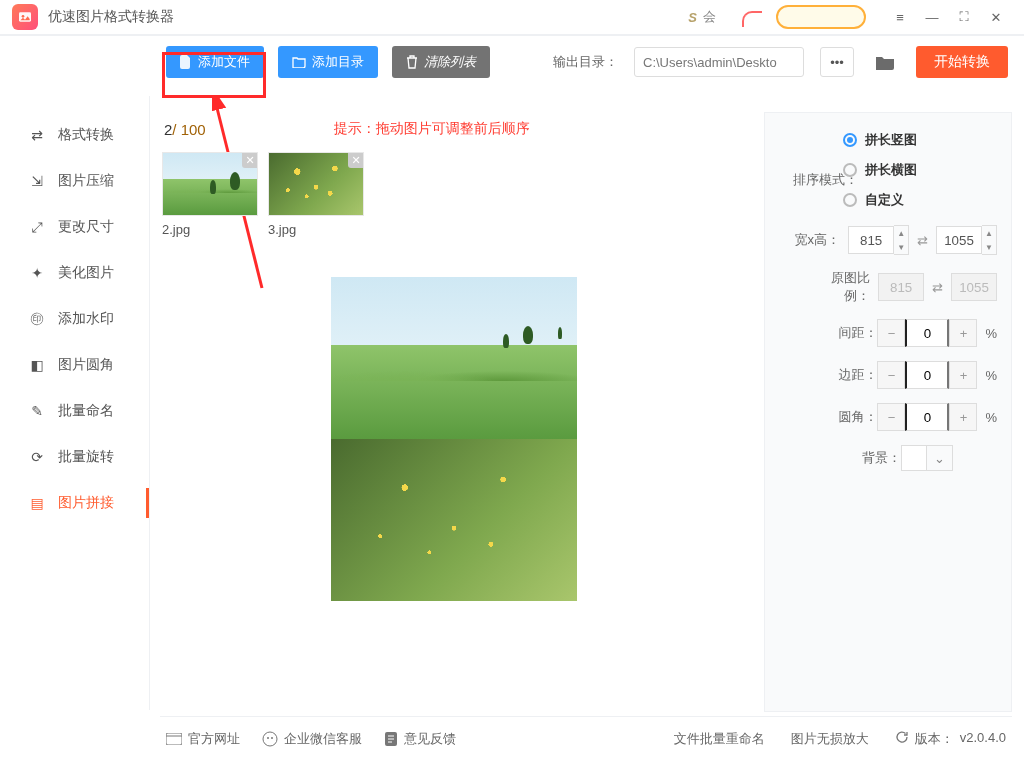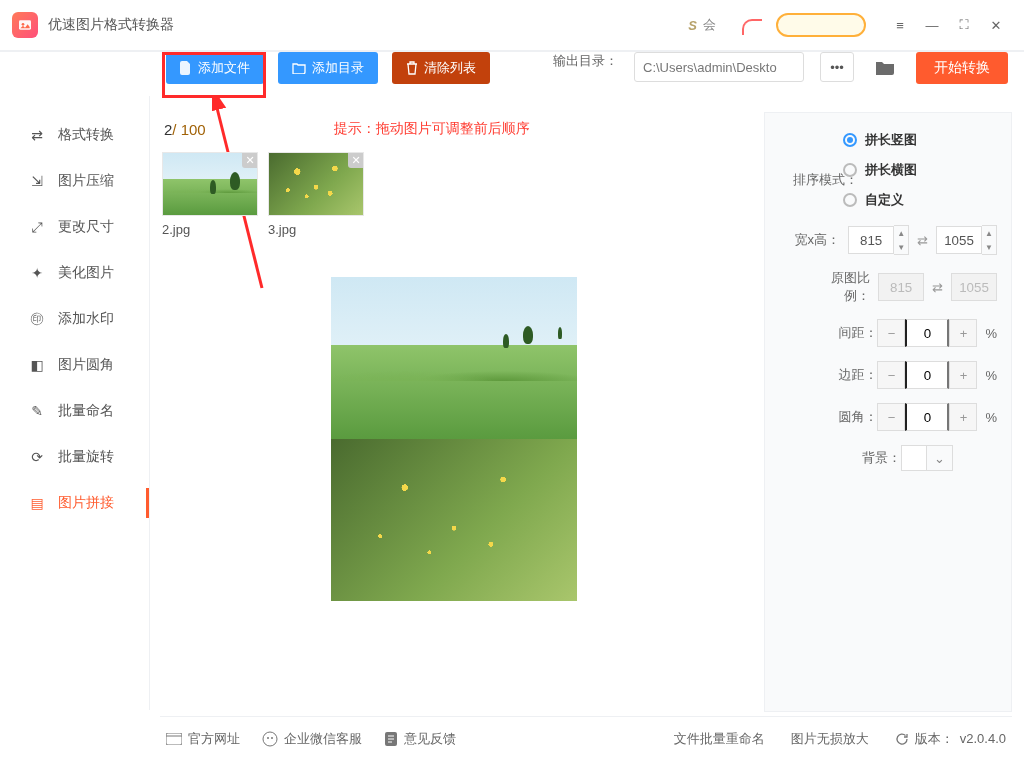--- a/index.html
+++ b/index.html
@@ -1,33 +1,33 @@
 <!DOCTYPE html>
 <html><head>
 <meta charset="utf-8">
 <style>
 * { margin:0; padding:0; box-sizing:border-box; font-family:"Microsoft YaHei","PingFang SC",sans-serif; }
 body { width:1024px; height:760px; background:#fff; overflow:hidden; position:relative; font-size:13px; color:#333; }
 
 
-.titlebar { height:52px; display:flex; align-items:center; padding:0 12px; border-bottom:2px solid #eef0f3; }
+.titlebar { height:36px; display:flex; align-items:center; padding:0 12px; border-bottom:2px solid #eef0f3; }
 .app-logo { width:26px; height:26px; border-radius:6px; background:linear-gradient(135deg,#ff7a59,#ff4f7b); display:flex; align-items:center; justify-content:center; margin-right:10px; }
 .app-logo svg { width:16px; height:16px; }
 .app-title { color:#555; font-size:14px; }
 .title-spacer { flex:1; }
 .title-mid { display:flex; align-items:center; gap:6px; color:#888; margin-right:60px; }
 .title-mid-icon { font-style:italic; color:#b7a26b; font-weight:bold; }
 .badge-oval { width:90px; height:24px; border:2px solid #ffb03a; background:#fffbe9; border-radius:14px; margin-right:18px; position:relative; }
 .badge-oval::before { content:""; position:absolute; left:-36px; top:4px; width:18px; height:14px; border:2px solid #f66; border-bottom:none; border-right:none; border-radius:10px 0 0 0; }
 .win-btn { width:32px; height:32px; display:flex; align-items:center; justify-content:center; color:#666; cursor:pointer; }
 
 
-.toolbar { height:52px; display:flex; align-items:flex-start; padding:0 16px 0 166px; gap:8px; position:relative; }
+.toolbar { height:52px; display:flex; align-items:center; padding:0 16px 0 166px; gap:8px; position:relative; }
 .tb-btn { height:32px; padding:0 14px; background:#3498ff; color:#fff; border:none; border-radius:3px; display:inline-flex; align-items:center; gap:6px; cursor:pointer; margin-right:6px; font-size:13px; }
-.tb-btn.clear { background:#c2410c; }
+.tb-btn.clear { background:#737373;font-style:italic; }
 .out-label { margin-left:auto; color:#666; }
 .out-path { width:170px; height:30px; border:1px solid #ddd; border-radius:3px; padding:0 8px; color:#777; margin:0 8px; display:flex; align-items:center; overflow:hidden; white-space:nowrap; }
 .dots-btn, .folder-btn { width:34px; height:30px; border:1px solid #ddd; border-radius:3px; background:#fff; display:flex; align-items:center; justify-content:center; color:#555; cursor:pointer; margin-right:6px; }
 .folder-btn { border:none; }
 .start-btn { height:32px; padding:0 18px; background:#ff5b2e; color:#fff; border:none; border-radius:3px; font-size:14px; cursor:pointer; }
 
 
 .highlight-box { position:absolute; left:162px; top:52px; width:104px; height:46px; border:3px solid #ff2a2a; pointer-events:none; }
 .arrow-svg { position:absolute; left:212px; top:98px; pointer-events:none; }
 
@@ -90,21 +90,21 @@
 .step-val { width:44px; height:28px; border-top:1px solid #ddd; border-bottom:1px solid #ddd; text-align:center; }
 .pct { margin-left:8px; color:#666; }
 .bg-swatch { width:26px; height:26px; border:1px solid #ddd; background:#fff; }
 .bg-dd { width:26px; height:26px; border:1px solid #ddd; border-left:none; display:flex; align-items:center; justify-content:center; cursor:pointer; color:#888; }
 
 
 .footer { position:absolute; left:160px; right:12px; bottom:0; height:44px; border-top:1px solid #eef0f3; display:flex; align-items:center; padding:12px 6px; gap:22px; color:#666; }
 .foot-link { display:flex; align-items:center; gap:6px; cursor:pointer; }
 .foot-spacer { flex:1; }
 .foot-right { display:flex; align-items:center; gap:26px; }
-.ver { display:flex; align-items:center; gap:6px; }
+.ver { display:flex; gap:6px; }
 </style>
 </head>
 <body>
 
 <div class="titlebar">
   <div class="app-logo">
     <svg viewBox="0 0 24 24" fill="#fff">
         <rect x="3" y="5" width="18" height="14" rx="2" fill="#fff" opacity=".95"></rect>
         <circle cx="9" cy="11" r="2" fill="#ff6a4d"></circle>
         <path d="M5 17l4-4 3 3 4-5 3 4v2H5z" fill="#ff6a4d"></path>

